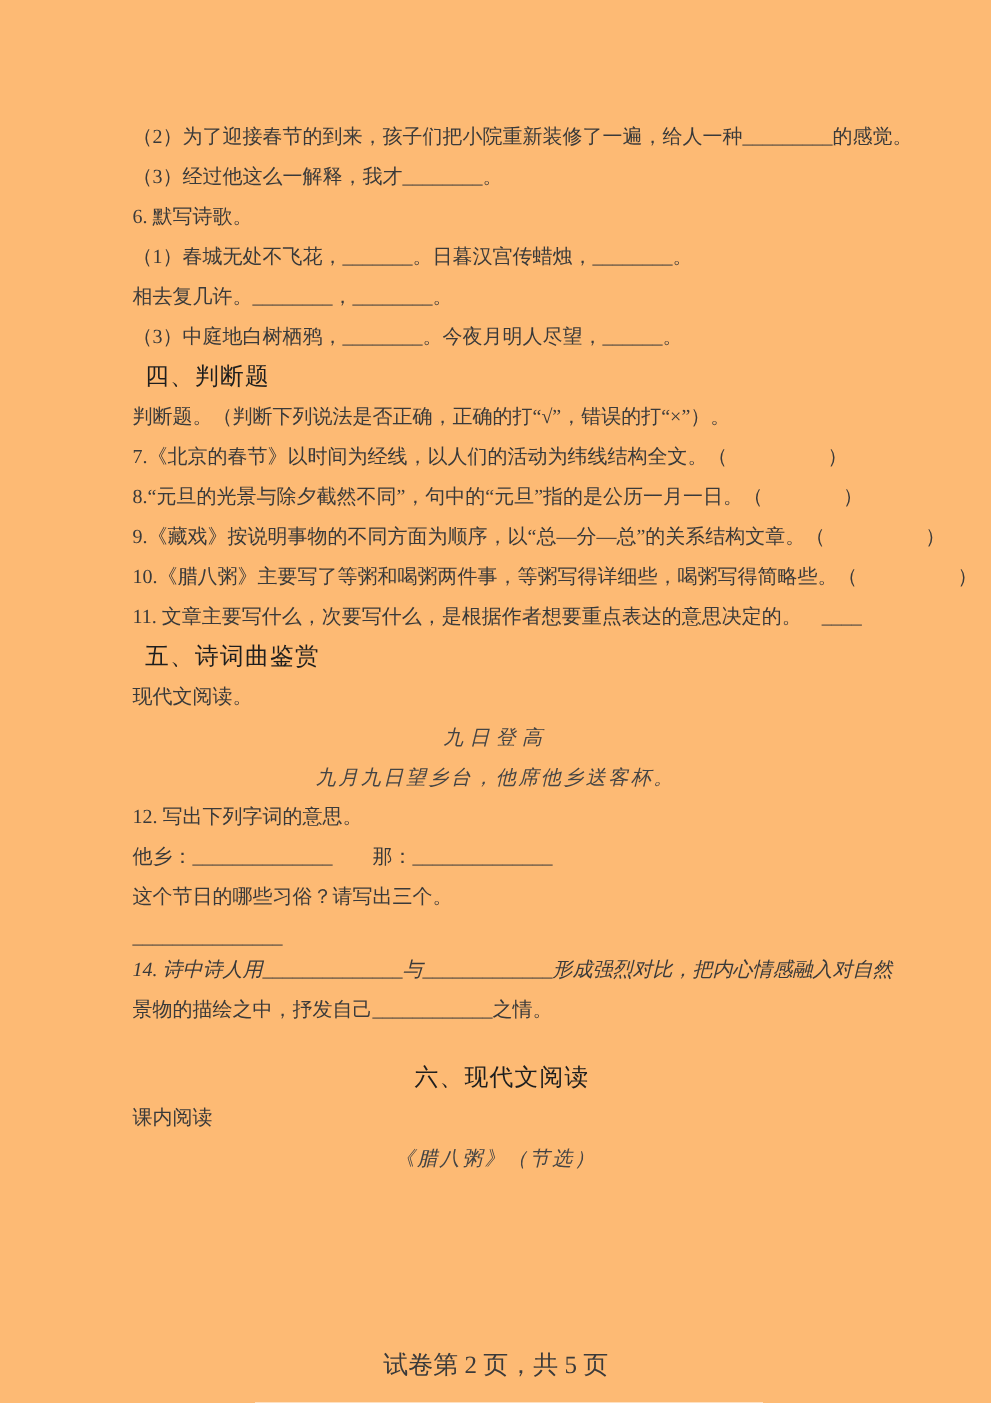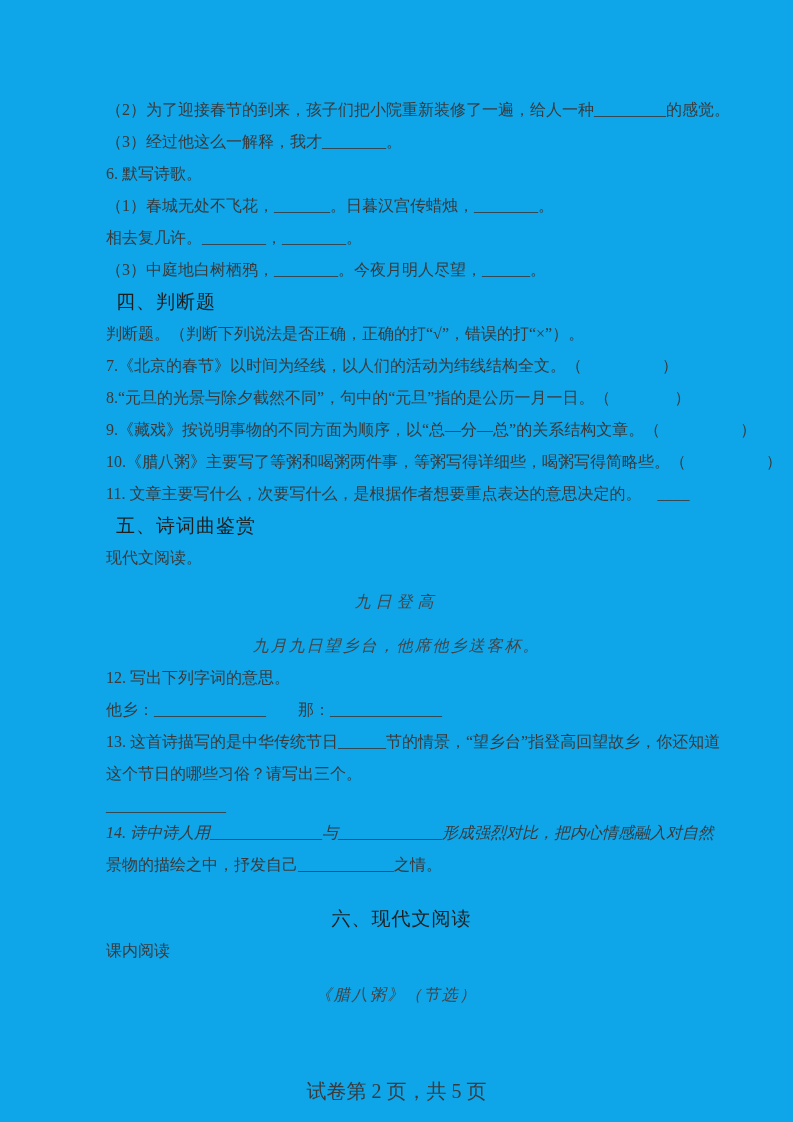--- a/index.html
+++ b/index.html
@@ -4,21 +4,21 @@
 <style>
   * { box-sizing: border-box; }
   html, body {
     margin: 0; padding: 0;
     background: #ffffff;
   }
   .page {
     position: relative;
     width: 793px;
     height: 1122px;
-    background: #0ea5e9;
+    background: #fdba74;
     overflow: hidden;
     font-family: "Liberation Serif", serif;
     color: #3a3a3a;
   }
   .content {
     position: absolute;
     left: 106px;
     right: 106px;
     top: 94px;
   }
@@ -33,21 +33,20 @@
   .heading {
     font-family: "Liberation Sans", sans-serif;
     font-weight: 400;
     font-size: 19px;
     color: #1e1e1e;
     margin-left: 10px;
     letter-spacing: 1px;
   }
   .center {
     text-align: center;
-    margin-top: 12px;
   }
   .kai {
     font-family: "DejaVu Serif", serif;
     font-style: italic;
     letter-spacing: 2px;
     color: #444444;
   }
   .poem-title {
     letter-spacing: 5px;
   }
@@ -91,21 +90,20 @@
     <p class="line">9.《藏戏》按说明事物的不同方面为顺序，以“总—分—总”的关系结构文章。（　　　　　）</p>
     <p class="line">10.《腊八粥》主要写了等粥和喝粥两件事，等粥写得详细些，喝粥写得简略些。（　　　　　）</p>
     <p class="line">11. 文章主要写什么，次要写什么，是根据作者想要重点表达的意思决定的。　____</p>
 
     <h2 class="line heading">五、诗词曲鉴赏</h2>
     <p class="line">现代文阅读。</p>
     <p class="line center kai poem-title">九日登高</p>
     <p class="line center kai">九月九日望乡台，他席他乡送客杯。</p>
     <p class="line">12. 写出下列字词的意思。</p>
     <p class="line">他乡：______________　　那：______________</p>
-    <p class="line">13. 这首诗描写的是中华传统节日______节的情景，“望乡台”指登高回望故乡，你还知道</p>
     <p class="line">这个节日的哪些习俗？请写出三个。</p>
     <p class="line">_______________</p>
     <p class="line pull-up">14. 诗中诗人用______________与_____________形成强烈对比，把内心情感融入对自然</p>
     <p class="line">景物的描绘之中，抒发自己____________之情。</p>
 
     <h2 class="line heading gap-before-six">六、现代文阅读</h2>
     <p class="line">课内阅读</p>
     <p class="line center kai">《腊八粥》（节选）</p>
 
   </main>

